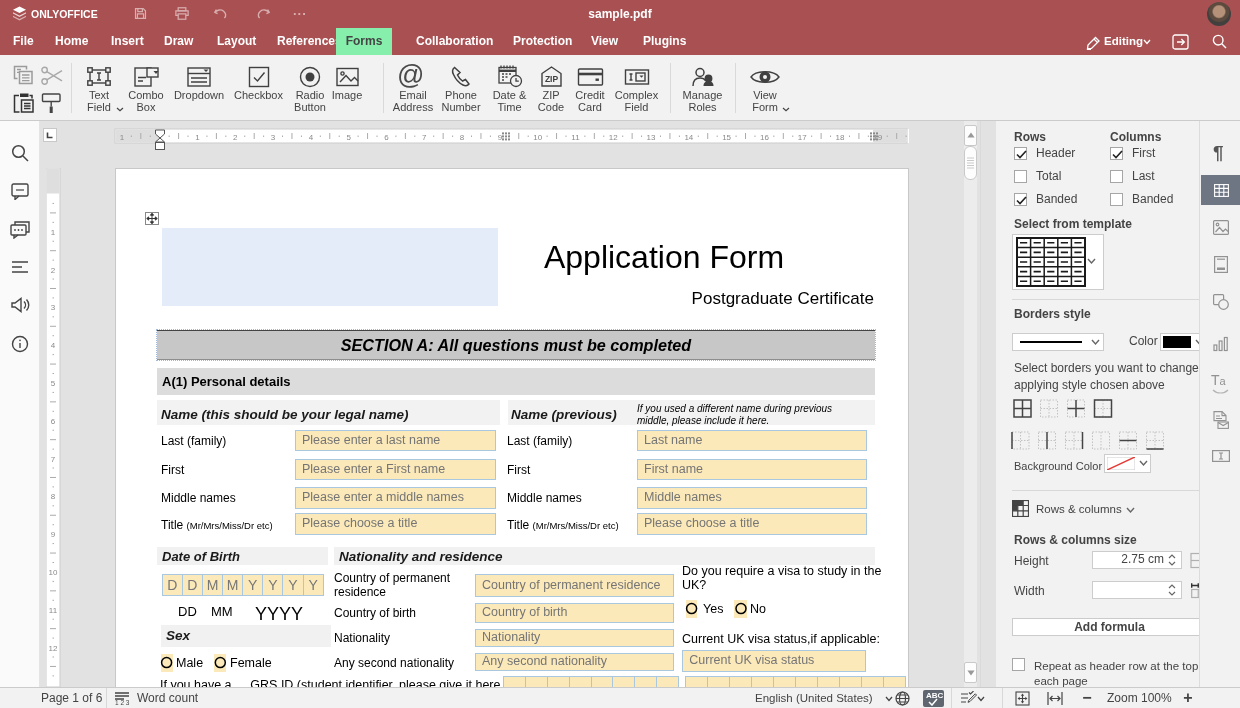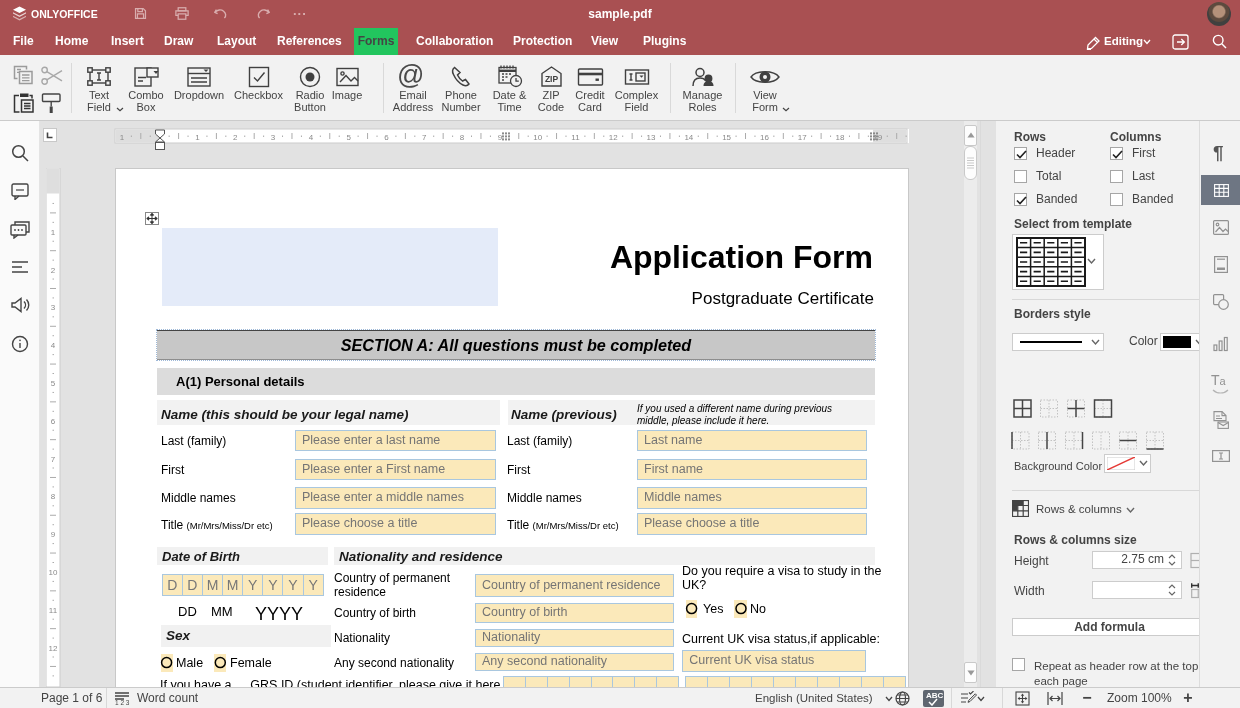--- a/index.html
+++ b/index.html
@@ -4,21 +4,21 @@
 <style>
   * { margin:0; padding:0; box-sizing:border-box; }
   html,body { width:1240px; height:708px; overflow:hidden; }
   body { font-family:"Liberation Sans", sans-serif; }
   #app { position:relative; width:1240px; height:708px; background:#E2E2E2; overflow:hidden; }
   .abs { position:absolute; }
   
   #topbar { left:0; top:0; width:1240px; height:28px; background:#A95052; }
   #menubar { left:0; top:28px; width:1240px; height:27px; background:#A95052; }
   .tab { position:absolute; top:0; height:27px; line-height:27px; color:#FFFFFF; font-size:12px; font-weight:bold; }
-  #formstab { position:absolute; left:354px; top:0; width:44px; height:27px; background:#22c55e; text-align:center; line-height:27px; font-size:12px; font-weight:bold; color:#444; }
+  #formstab { position:absolute; left:336px; top:0; width:56px; height:27px; background:#86efac; text-align:center; line-height:27px; font-size:12px; font-weight:bold; color:#444; }
   
   #toolbar { left:0; top:55px; width:1240px; height:66px; background:#F2F2F2; border-bottom:1px solid #CBCBCB; }
   .tbtn { position:absolute; text-align:center; color:#444; font-size:11px; line-height:11.5px; }
   .tsep { position:absolute; top:8px; width:1px; height:50px; background:#D9D9D9; }
   
   #sidebar { left:0; top:121px; width:40px; height:566px; background:#FAFAFA; border-right:1px solid #E4E4E4; }
   
   #page { left:115px; top:168px; width:794px; height:519px; background:#FFFFFF; border:1px solid #C8C8C8; border-bottom:none; }
   
   #cornerbox { left:43px; top:128px; width:14px; height:14px; background:#FFFFFF; border:1px solid #C8C8C8; }
@@ -445,24 +445,24 @@
   <div id="page" class="abs"></div>
   <div id="doc" class="abs" style="left:115px;top:168px;width:794px;height:519px;overflow:hidden;color:#000">
     <svg class="abs" style="left:30px;top:44px" width="14" height="13" viewBox="0 0 14 13">
         <rect x=".5" y=".5" width="13" height="12" fill="#FFF" stroke="#888"></rect>
         <g stroke="#333" stroke-width="1" fill="#333">
           <path d="M7 2 v9 M2.5 6.5 h9" fill="none"></path>
           <path d="M7 1.2 l-1.6 2 h3.2 z M7 11.8 l-1.6 -2 h3.2 z M1.7 6.5 l2 -1.6 v3.2 z M12.3 6.5 l-2 -1.6 v3.2 z"></path>
         </g>
       </svg>
     <div class="abs" style="left:47px;top:60px;width:336px;height:78px;background:#E4EBF9"></div>
-    <div class="abs" style="left:340px;top:74px;width:418px;text-align:right;font-size:32px;font-weight:bold;line-height:30px;">Application Form</div>
+    <div class="abs" style="left:340px;top:74px;width:418px;text-align:center;font-size:32px;font-weight:normal;line-height:30px;">Application Form</div>
     <div class="abs" style="left:340px;top:118px;width:419px;text-align:right;font-size:17px;line-height:25px">Postgraduate Certificate</div>
     <div class="abs" style="left:42px;top:162px;width:718px;height:30px;background:#C7C7C7;border-top:1.5px solid #444;border-bottom:1px solid #8E8E8E;outline:1px dotted #9FB9D8;text-align:center;font-size:16.2px;font-weight:bold;font-style:italic;line-height:29px">SECTION A: All questions must be completed</div>
-    <div class="abs" style="left:42px;top:199.5px;width:718px;height:27.5px;background:#DCDCDC;font-size:13px;font-weight:bold;line-height:27.5px;padding-left:19px">A(1) Personal details</div>
+    <div class="abs" style="left:42px;top:199.5px;width:718px;height:27.5px;background:#DCDCDC;font-size:13px;font-weight:bold;line-height:27.5px;padding-left:5px">A(1) Personal details</div>
     <div class="abs" style="left:42px;top:232px;width:718px;height:24.5px;background:#F2F2F2"></div>
     <div class="abs" style="left:385px;top:232px;width:8px;height:24.5px;background:#FFF"></div>
     <div class="seclabel" style="left:46px;top:239px;font-size:13.5px">Name (this should be your legal name)</div>
     <div class="seclabel" style="left:396px;top:239px;font-size:13.5px">Name (previous)</div>
     <div class="abs" style="left:522px;top:235px;width:213px;font-size:10px;font-style:italic;line-height:12px">If you used a different name during previous middle, please include it here.</div>
     <div class="doclabel" style="left:46px;top:266px">Last (family)</div>
     <div class="field" style="left:180px;top:261.5px;width:201px;height:21.5px;line-height:19px">Please enter a last name</div>
     <div class="doclabel" style="left:392px;top:266px">Last (family)</div>
     <div class="field" style="left:522px;top:261.5px;width:230px;height:21.5px;line-height:19px">Last name</div>
     <div class="doclabel" style="left:46px;top:295px">First</div>
@@ -610,20 +610,21 @@
     <div class="abs" style="left:24px;top:220px;width:62px;height:1.5px;background:#000"></div>
     <svg class="abs" style="left:95px;top:218px" width="9" height="7" viewBox="0 0 9 7" fill="none" stroke="#666" stroke-width="1.4">
         <path d="M1 1 L4.5 5 L8 1"></path>
       </svg>
     <div class="panlabel" style="left:133px;top:213px">Color</div>
     <div class="abs" style="left:164px;top:212px;width:47px;height:18px;background:#FFF;border:1px solid #CCC"></div>
     <div class="abs" style="left:167px;top:215px;width:28px;height:12px;background:#000"></div>
     <svg class="abs" style="left:199px;top:218px" width="9" height="7" viewBox="0 0 9 7" fill="none" stroke="#666" stroke-width="1.4">
         <path d="M1 1 L4.5 5 L8 1"></path>
       </svg>
+    <div class="panlabel" style="left:18px;top:239px;width:200px;line-height:16.5px">Select borders you want to change applying style chosen above</div>
     <svg class="abs" style="left:17px;top:278px" width="180" height="20" viewBox="0 0 180 20">
       <g fill="none" stroke="#444" stroke-width="1.5">
         <rect x="1" y="1" width="17" height="17"></rect>
           <path d="M9.5 1 v17 M1 9.5 h17"></path>
       </g>
       <g fill="none" stroke="#C2C2C2" stroke-width="1" stroke-dasharray="1.5 1.5">
         <rect x="27.5" y="1" width="17" height="17"></rect>
           <path d="M36 1 v17 M27.5 9.5 h17"></path>
         <rect x="54.5" y="1" width="17" height="17"></rect>
         <rect x="81.5" y="1" width="17" height="17"></rect>

